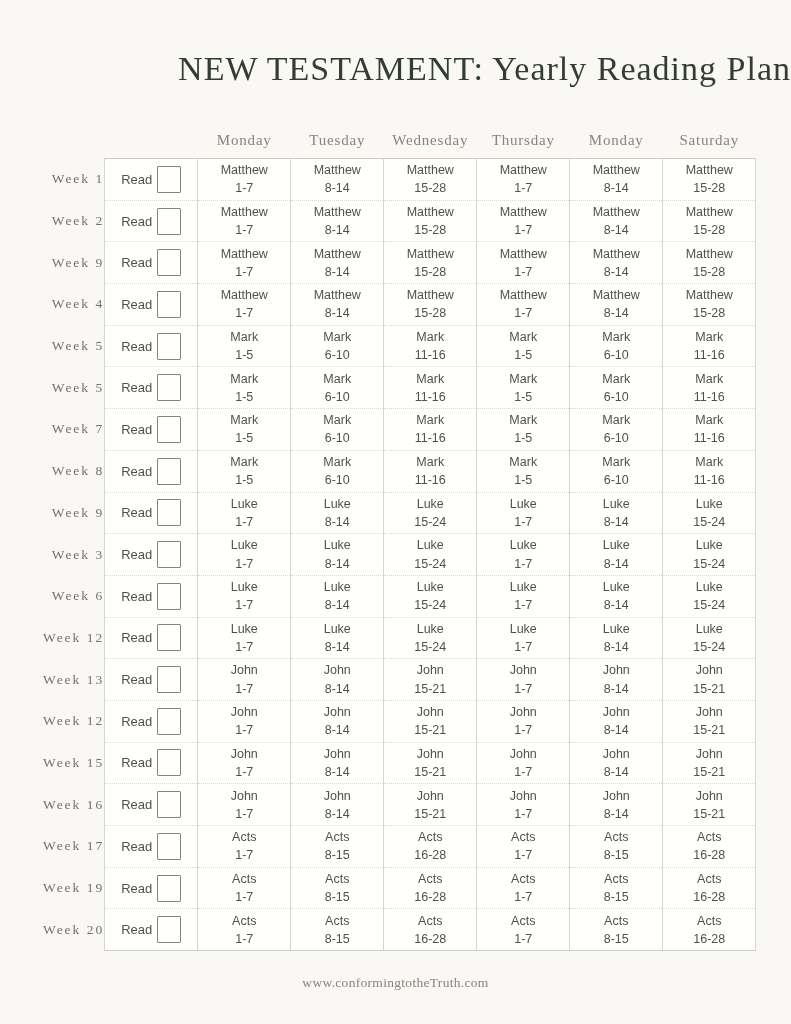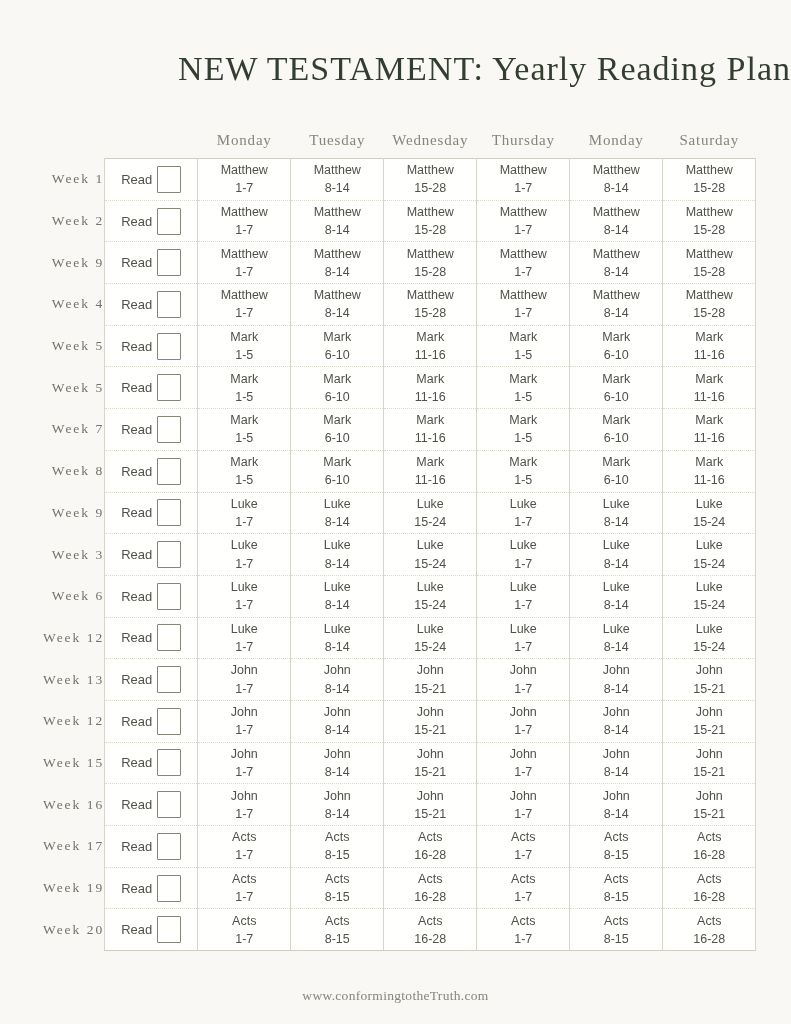--- a/index.html
+++ b/index.html
@@ -92,21 +92,21 @@
     font-size:12.5px;
     line-height:1.45;
     color:var(--cell-text);
   }
   .footer{
     font-family:"Liberation Serif", serif;
     font-size:13.5px;
     letter-spacing:0.3px;
     color:var(--muted-serif);
     text-align:center;
-    margin-top:37px;
+    margin-top:24px;
   }
 </style>
 </head>
 <body>
 
 <h1 class="title">NEW TESTAMENT: Yearly Reading Plan</h1>
 
 <table class="plan">
   <colgroup>
     <col class="c-week">

